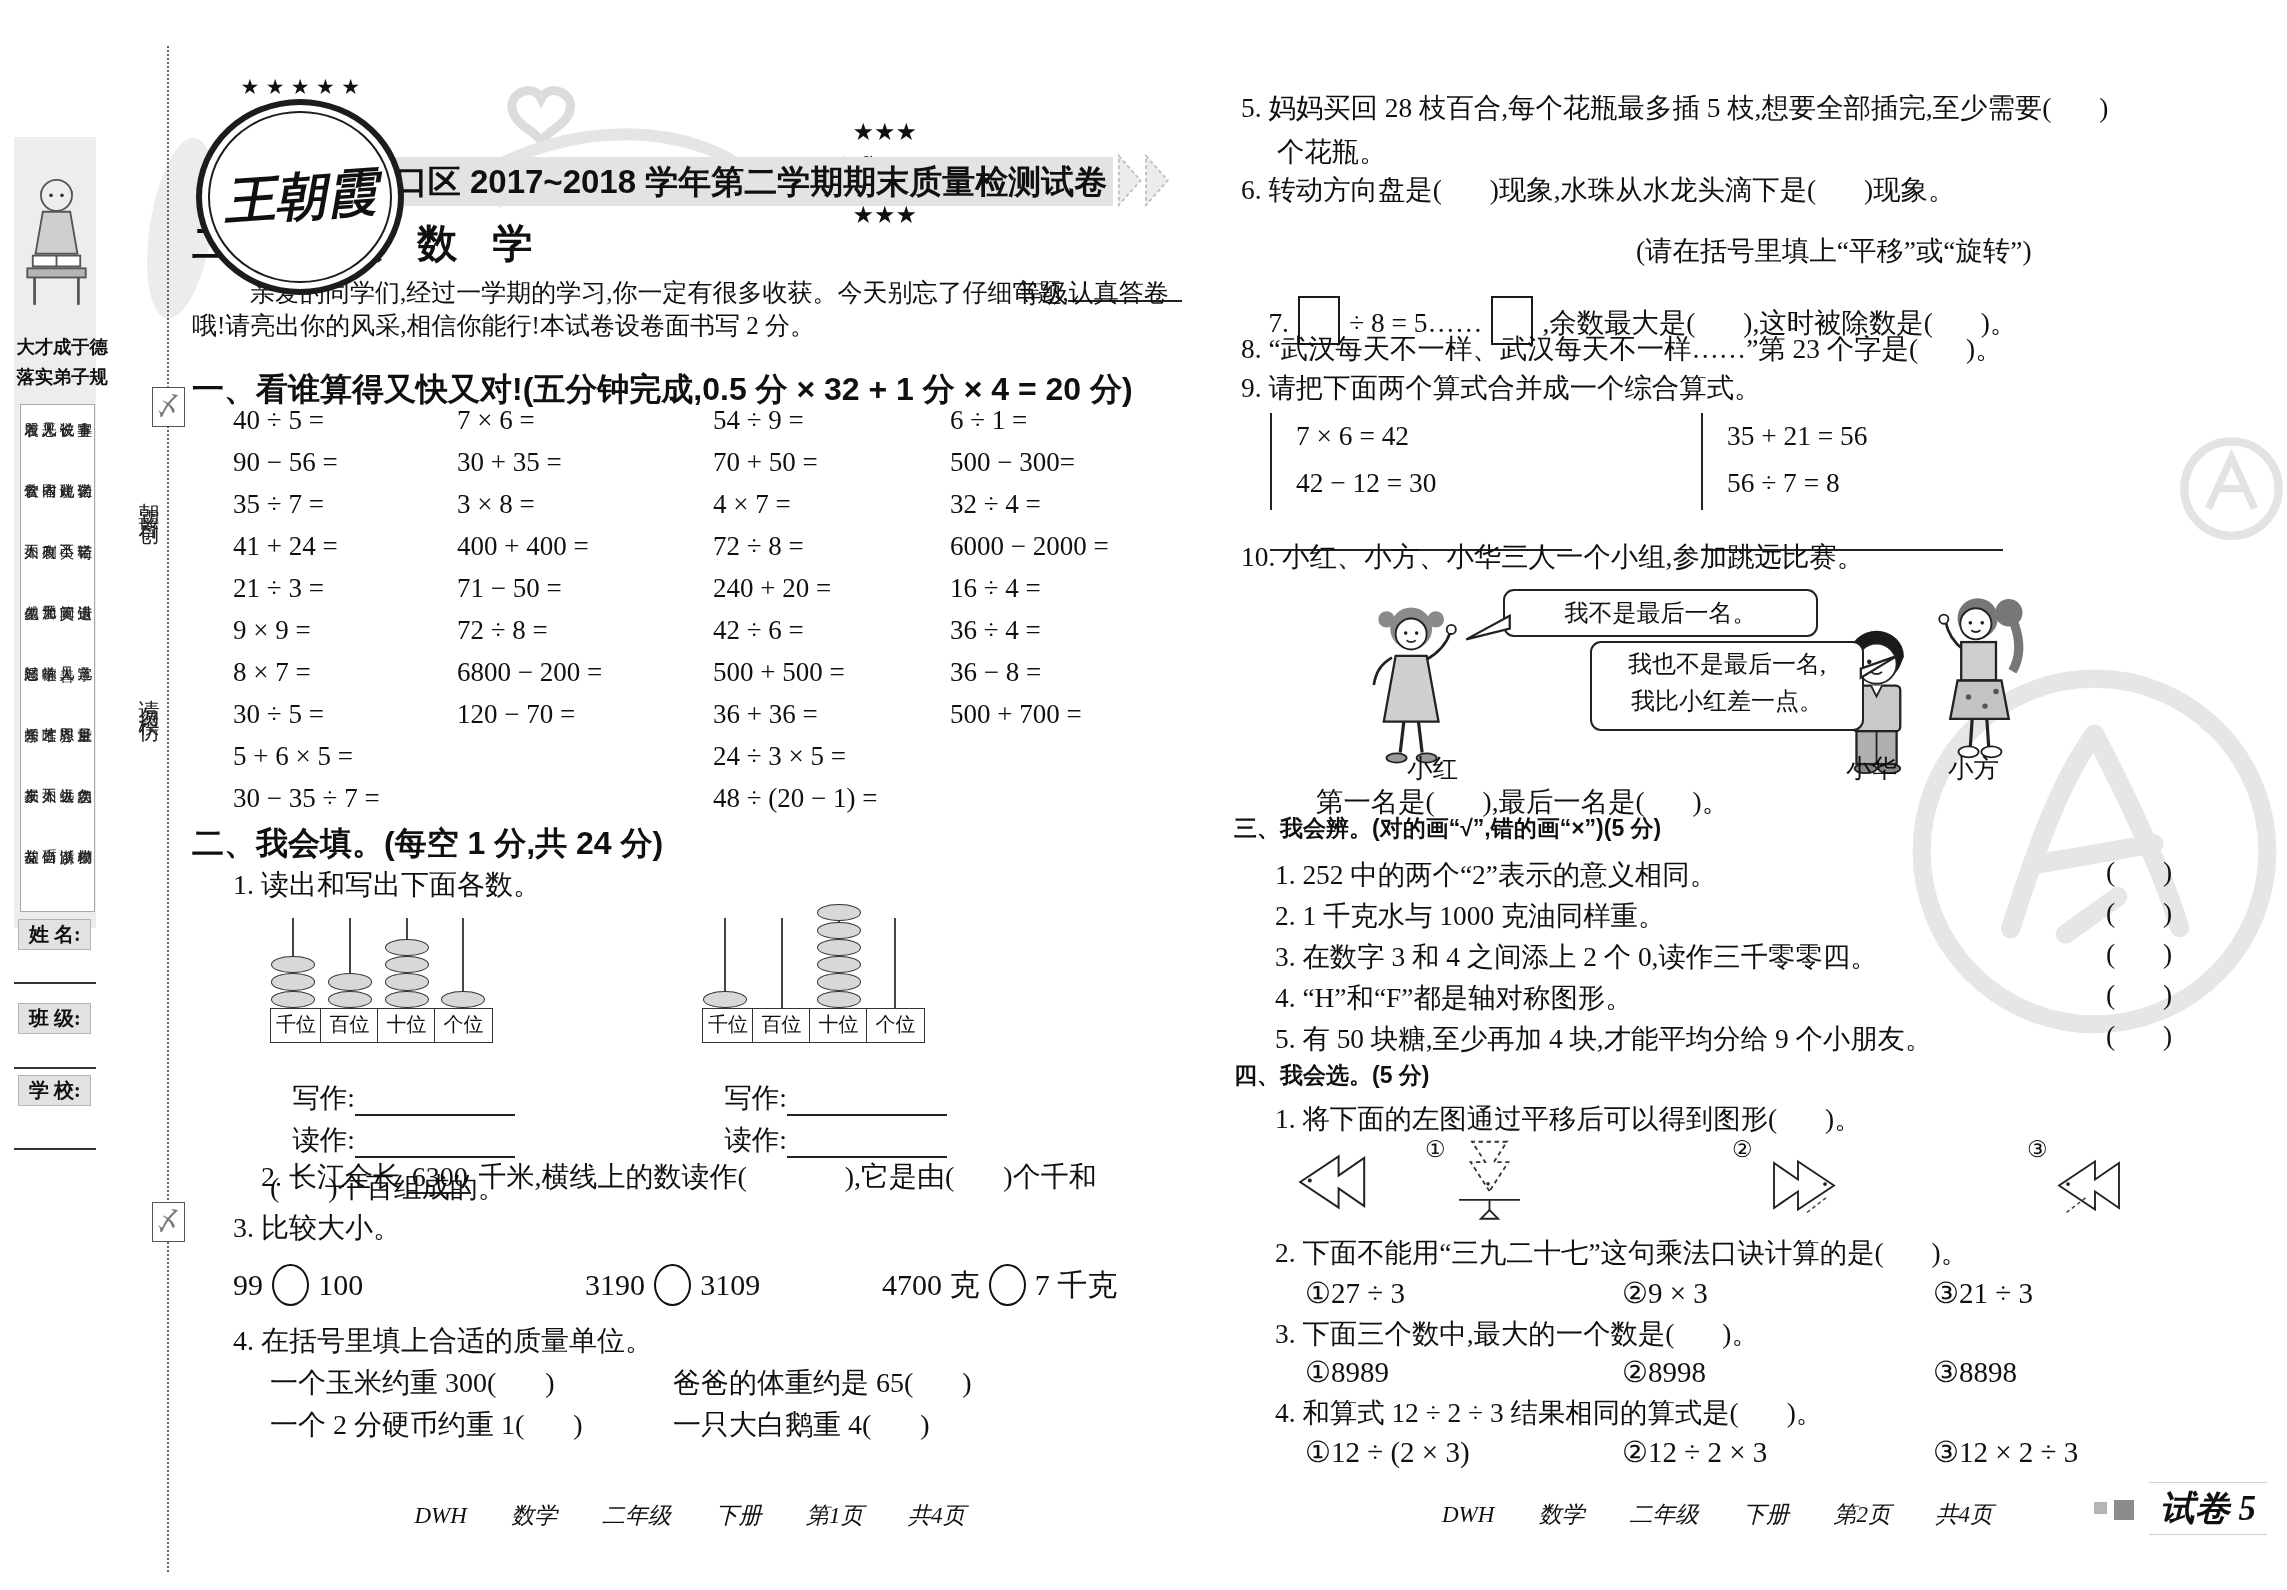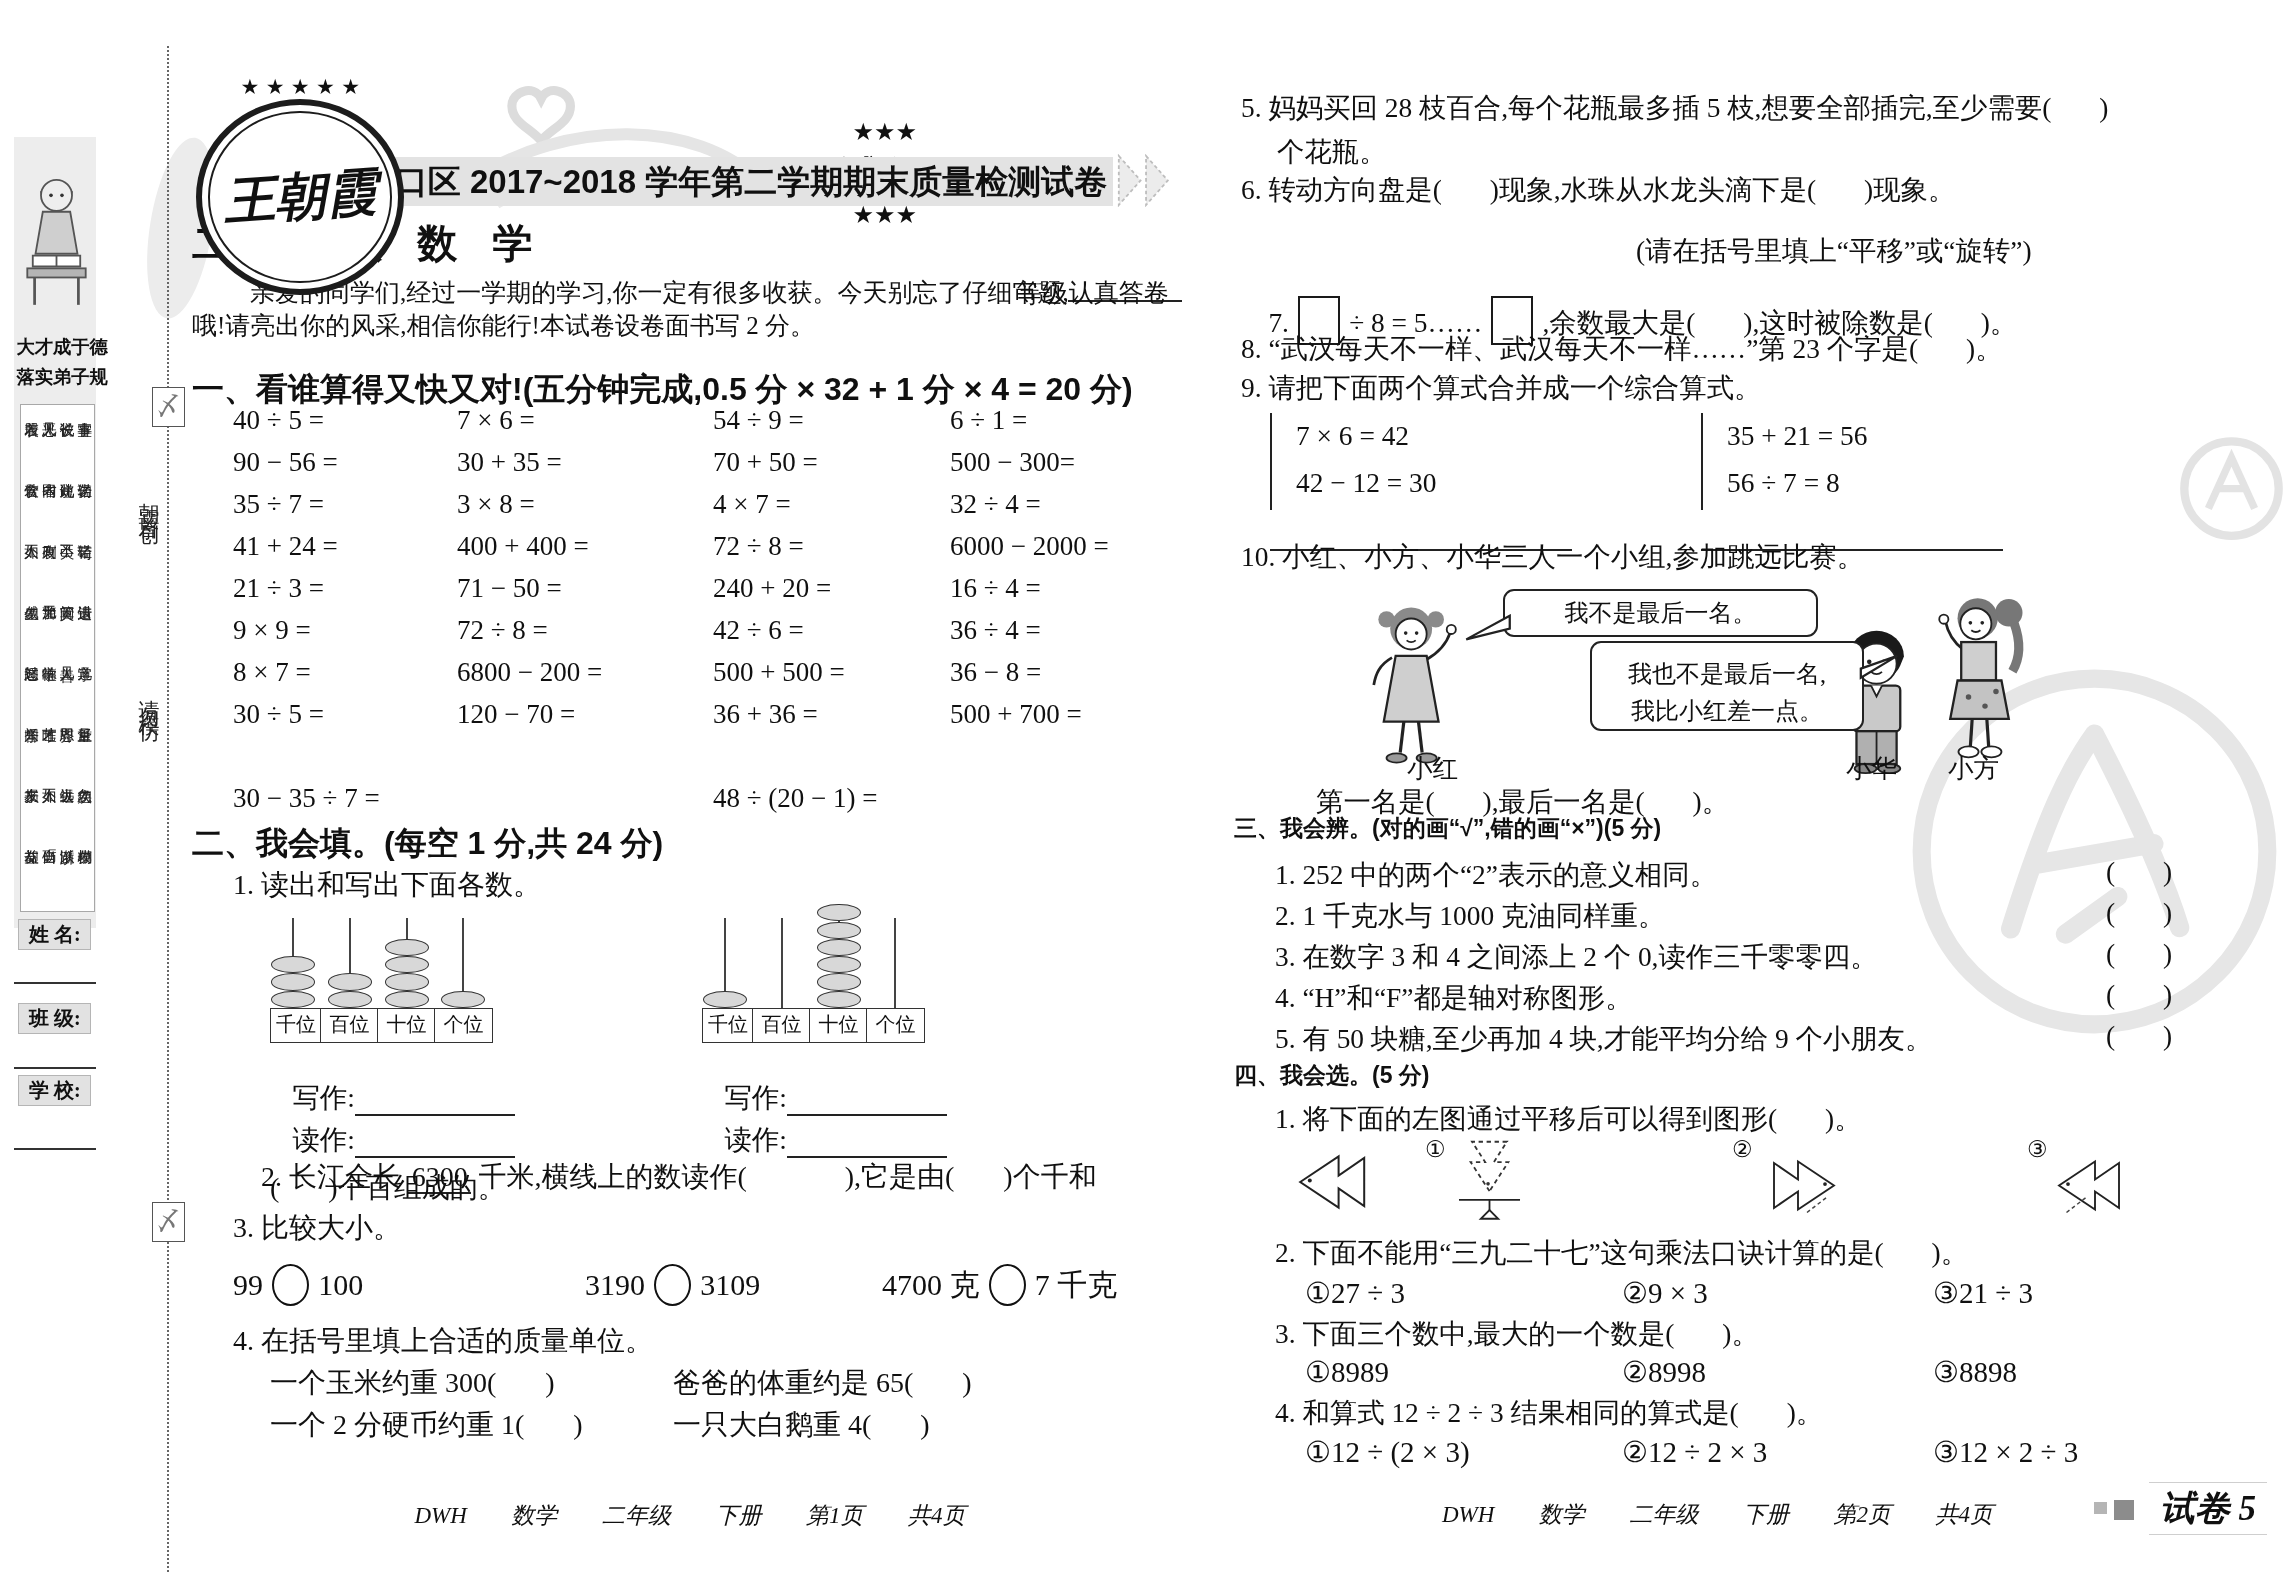--- a/index.html
+++ b/index.html
@@ -217,20 +217,24 @@
       <span class="pcell pc2">6800 − 200 =</span>
       <span class="pcell pc3">500 + 500 =</span>
       <span class="pcell pc4">36 − 8 =</span>
     </div>
     <div class="prow" style="top:294px">
       <span class="pcell pc1">30 ÷ 5 =</span>
       <span class="pcell pc2">120 − 70 =</span>
       <span class="pcell pc3">36 + 36 =</span>
       <span class="pcell pc4">500 + 700 =</span>
     </div>
+    <div class="prow" style="top:336px">
+      <span class="pcell pc1">5 + 6 × 5 =</span>
+      <span class="pcell pc3">24 ÷ 3 × 5 =</span>
+    </div>
     <div class="prow" style="top:378px">
       <span class="pcell pc1">30 − 35 ÷ 7 =</span>
       <span class="pcell pc3">48 ÷ (20 − 1) =</span>
     </div>
   </div>
 
   <div class="t h s35" style="left:192px;top:822px">二、我会填。(每空 1 分,共 24 分)</div>
   <div class="t s31" style="left:233px;top:866px">1. 读出和写出下面各数。</div>
 
   <div class="abacus" style="left:265px;top:918px">
@@ -353,21 +357,21 @@
     <line x1="63" y1="132" x2="67" y2="166" stroke="#222" stroke-width="3.5"></line>
     <ellipse cx="39" cy="172" rx="11" ry="5" fill="#9a9a9a" stroke="#222" stroke-width="2"></ellipse>
     <ellipse cx="72" cy="172" rx="11" ry="5" fill="#9a9a9a" stroke="#222" stroke-width="2"></ellipse>
   </svg>
 
   <div class="bubble" style="left:1503px;top:589px;width:315px;height:48px;line-height:44px">我不是最后一名。</div>
   <svg class="abs" style="left:1464px;top:614px;z-index:3" width="48" height="29" viewBox="0 0 52 32">
     <polygon points="50,2 2,28 50,16" fill="#fff" stroke="#222" stroke-width="2.5"></polygon>
   </svg>
 
-  <div class="bubble" style="left:1590px;top:641px;width:274px;height:90px;line-height:37px;padding-top:13px">
+  <div class="bubble" style="left:1590px;top:641px;width:274px;height:90px;line-height:37px;padding-top:3px">
     <div>我也不是最后一名,</div>
     <div>我比小红差一点。</div>
   </div>
   <svg class="abs" style="left:1859px;top:654px;z-index:3" width="40" height="27.4" viewBox="0 0 44 30">
     <polygon points="2,16 42,2 2,26" fill="#fff" stroke="#222" stroke-width="2.5"></polygon>
   </svg>
 
   <svg class="abs" style="left:1829px;top:629px" width="96" height="146" viewBox="0 0 105 160">
     <path d="M22,30 a30,28 0 0 1 60,0 l-4,10 a28,26 0 0 1 -52,0 Z" fill="#1a1a1a"></path>
     <circle cx="52" cy="38" r="22" fill="#fff" stroke="#222" stroke-width="2"></circle>

